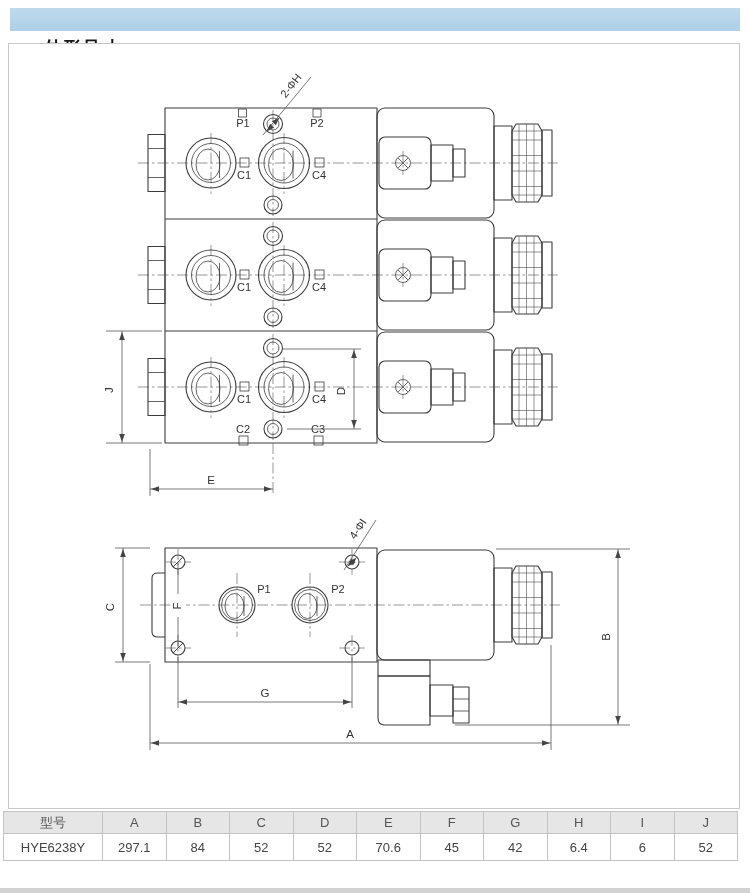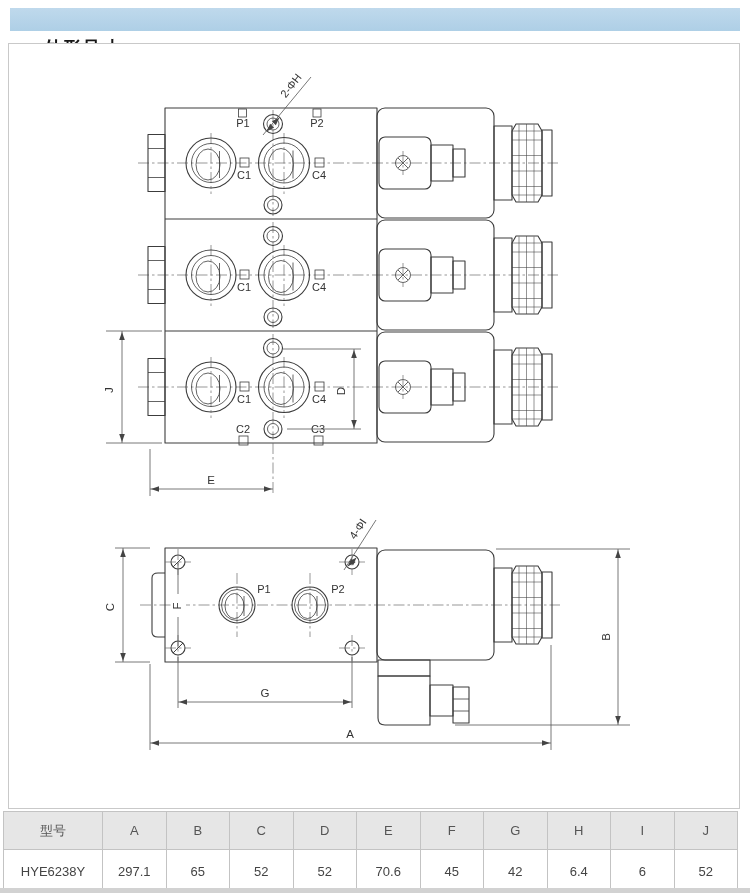--- a/index.html
+++ b/index.html
@@ -31,21 +31,21 @@
   .lbl{fill:#333;font-size:11.5px;text-anchor:middle;font-family:"Liberation Sans",sans-serif;}
   .lbs{fill:#333;font-size:11px;text-anchor:middle;font-family:"Liberation Sans",sans-serif;}
   
   .dim-table{
     position:absolute;left:3px;top:811px;width:734px;
     border-collapse:collapse;table-layout:fixed;
     font-size:13px;color:#444;
   }
   .dim-table th,.dim-table td{
     border:1px solid #c3c3c3;text-align:center;vertical-align:middle;
-    padding:8px;overflow:hidden;white-space:nowrap;
+    padding:0;overflow:hidden;white-space:nowrap;
   }
   .dim-table th{height:21px;background:#e6e6e6;font-weight:normal;color:#555;}
   .dim-table td{height:26px;}
   .dim-table tr.r0 td{background:#ffffff;}
   .dim-table tr.r1 td{background:#ececec;}
   .footer-strip{
     position:absolute;left:0;top:888px;width:750px;height:5px;background:#d2d2d2;
   }
 </style>
 </head>
@@ -312,21 +312,21 @@
       <th>G</th>
       <th>H</th>
       <th>I</th>
       <th>J</th>
     </tr>
   </thead>
   <tbody>
     <tr class="r0">
       <td>HYE6238Y</td>
       <td>297.1</td>
-      <td>65</td>
+      <td>84</td>
       <td>52</td>
       <td>52</td>
       <td>70.6</td>
       <td>45</td>
       <td>42</td>
       <td>6.4</td>
       <td>6</td>
       <td>52</td>
     </tr>
   </tbody>

